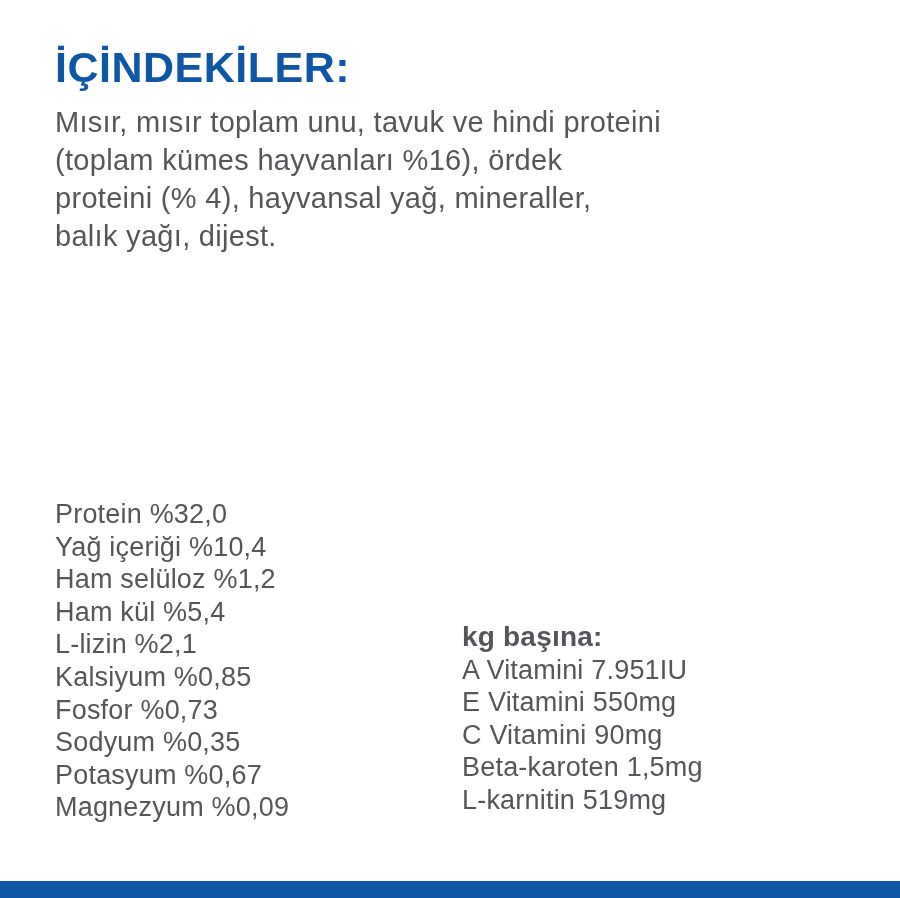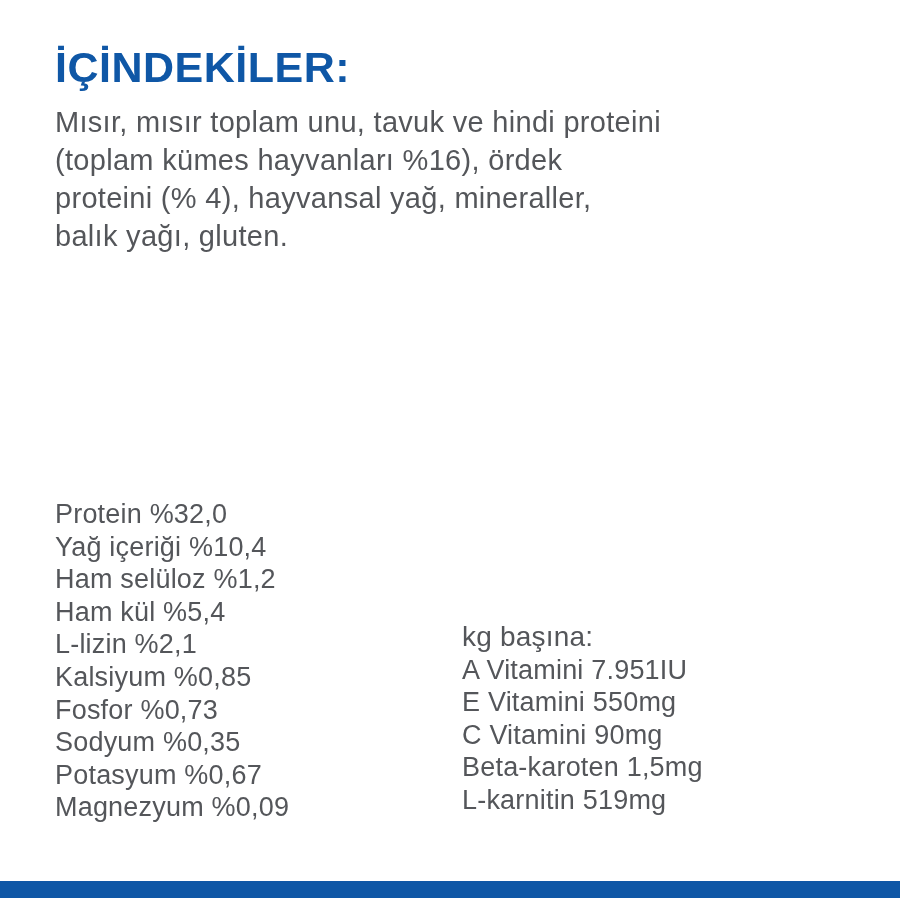--- a/index.html
+++ b/index.html
@@ -60,21 +60,21 @@
     position: absolute;
     left: 462px;
     top: 621px;
     color: var(--text-gray);
     font-size: 27px;
     line-height: 32.6px;
     letter-spacing: 0.2px;
     white-space: nowrap;
   }
   #per-kg-heading {
-    font-weight: normal;
+    font-weight: bold;
     font-size: 28px;
     line-height: 32.6px;
   }
 
   #bottom-bar {
     position: absolute;
     left: 0;
     bottom: 0;
     width: 900px;
     height: 17px;
@@ -85,21 +85,21 @@
 <body>
 
 <div class="page">
 
   <h1 id="ingredients-heading" class="section-heading">İÇİNDEKİLER:</h1>
 
   <div id="ingredients-text">
       <div>Mısır, mısır toplam unu, tavuk ve hindi proteini</div>
       <div>(toplam kümes hayvanları %16), ördek</div>
       <div>proteini (% 4), hayvansal yağ, mineraller,</div>
-      <div>balık yağı, gluten.</div>
+      <div>balık yağı, dijest.</div>
     </div>
 
 
   <div id="analytics-left">
       <div>Protein %32,0</div>
       <div>Yağ içeriği %10,4</div>
       <div>Ham selüloz %1,2</div>
       <div>Ham kül %5,4</div>
       <div>L-lizin %2,1</div>
       <div>Kalsiyum %0,85</div>

